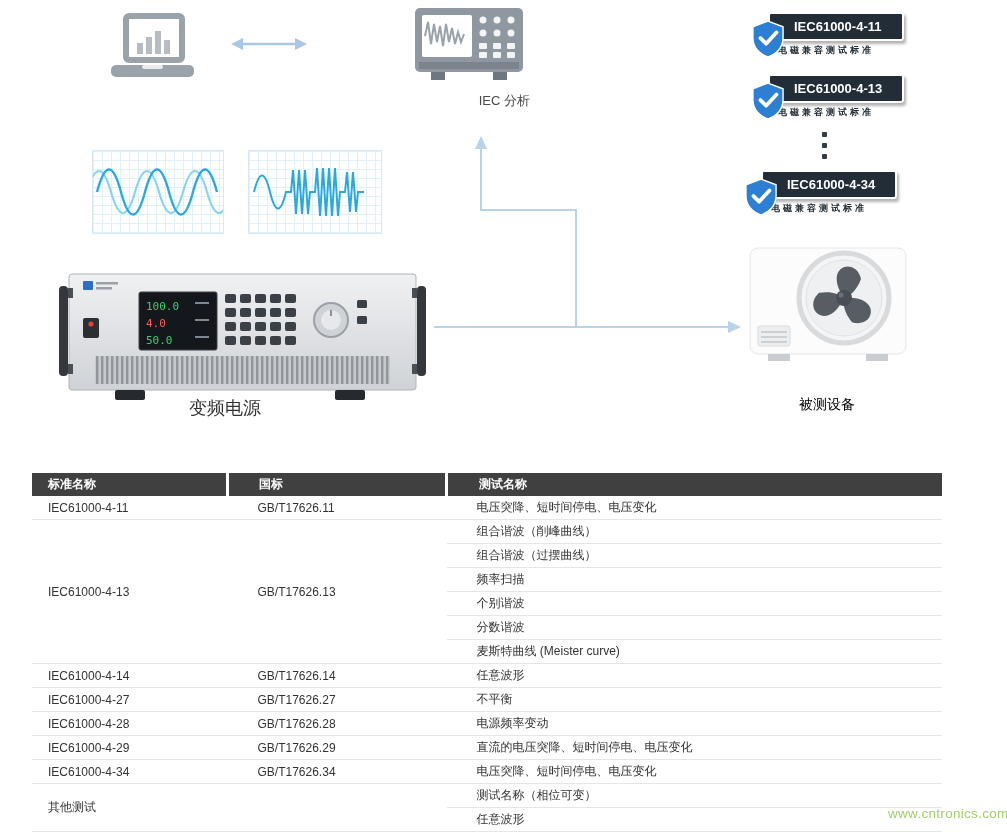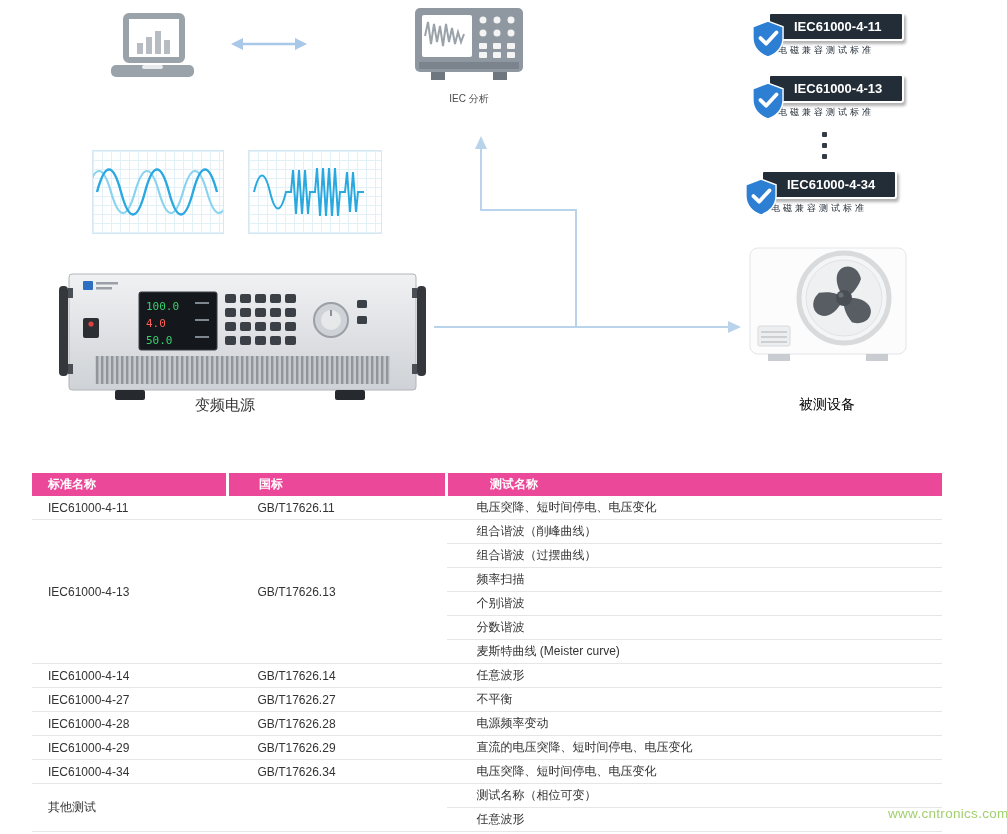--- a/index.html
+++ b/index.html
@@ -5,58 +5,58 @@
   html,body{margin:0;padding:0;background:#fff;}
   .page{position:relative;width:1007px;height:834px;background:#fff;overflow:hidden;
         font-family:"Liberation Sans",sans-serif;color:#333;}
   .abs{position:absolute;}
   svg{display:block;}
 
   
   .connectors{position:absolute;left:0;top:0;pointer-events:none;}
   .laptop{left:105px;top:12px;}
   .osc{left:415px;top:8px;}
-  .analyzer-label{left:408px;top:92px;width:122px;text-align:center;
-                  font-size:10px;color:#4a4a4a;}
+  .analyzer-label{left:408px;top:92px;width:122px;text-align:right;
+                  font-size:13px;color:#4a4a4a;}
   .wavebox{background:#fff;border:1px solid #d6e9f3;
     background-image:linear-gradient(#e2f1f8 1px,transparent 1px),
                      linear-gradient(90deg,#e2f1f8 1px,transparent 1px);
     background-size:9px 9px;}
   .wb1{left:92px;top:150px;width:130px;height:82px;}
   .wb2{left:248px;top:150px;width:132px;height:82px;}
 
   .badge{width:152px;height:52px;}
   .b1{left:752px;top:12px;}
   .b2{left:752px;top:74px;}
   .b3{left:745px;top:170px;}
   .badge-bar{margin-left:16px;height:25px;line-height:25px;background:#232d37;color:#fff;
     font-weight:bold;font-size:13px;padding-left:24px;border-radius:3px;
     border:2px solid #fff;box-shadow:2px 3px 3px rgba(0,0,0,.3);white-space:nowrap;}
-  .badge-sub{margin-left:26px;margin-top:3px;font-size:9px;font-weight:normal;
+  .badge-sub{margin-left:26px;margin-top:3px;font-size:9px;font-weight:bold;
     letter-spacing:3px;color:#232d37;white-space:nowrap;}
   .shield{position:absolute;left:0;top:8px;}
 
   .dots{left:822px;top:132px;display:flex;flex-direction:column;gap:6px;}
   .dots span{width:5px;height:5px;background:#333c46;border-radius:1px;}
 
   .psu{left:55px;top:272px;text-decoration:underline;}
-  .psu-label{left:55px;top:396px;width:340px;text-align:center;font-size:15px;color:#333;}
+  .psu-label{left:55px;top:396px;width:340px;text-align:center;font-size:18px;color:#333;}
   .dut{left:748px;top:246px;}
   .dut-label{left:748px;top:396px;width:158px;text-align:center;font-size:14px;color:#000000;}
   .scr{font-family:"DejaVu Sans Mono",monospace;font-size:11px;}
 
   
   .tablewrap{position:absolute;left:32px;top:473px;width:910px;}
   table{width:100%;border-collapse:collapse;font-size:12px;color:#333;}
-  thead th{background:#ec4899;color:#fff;font-weight:bold;text-align:left;
+  thead th{background:#404040;color:#fff;font-weight:bold;text-align:left;
     height:23px;padding:0;}
   thead th:not(:last-child){border-right:3px solid #fff;}
   th.h1{width:178px;padding-left:16px;}
   th.h2{width:186px;padding-left:30px;}
-  th.h3{padding-left:42px;}
+  th.h3{padding-left:31px;}
   tbody td{height:23px;border-bottom:1px solid #e4e6e8;padding:0;background:#fff;}
   td.c1{padding-left:16px;}
   td.c2{padding-left:30px;}
   td.c3{padding-left:30px;}
 
   .watermark{left:888px;top:806px;font-size:13.5px;color:rgba(139,195,74,.8);
     letter-spacing:.3px;}
 </style>
 </head>
 <body>

